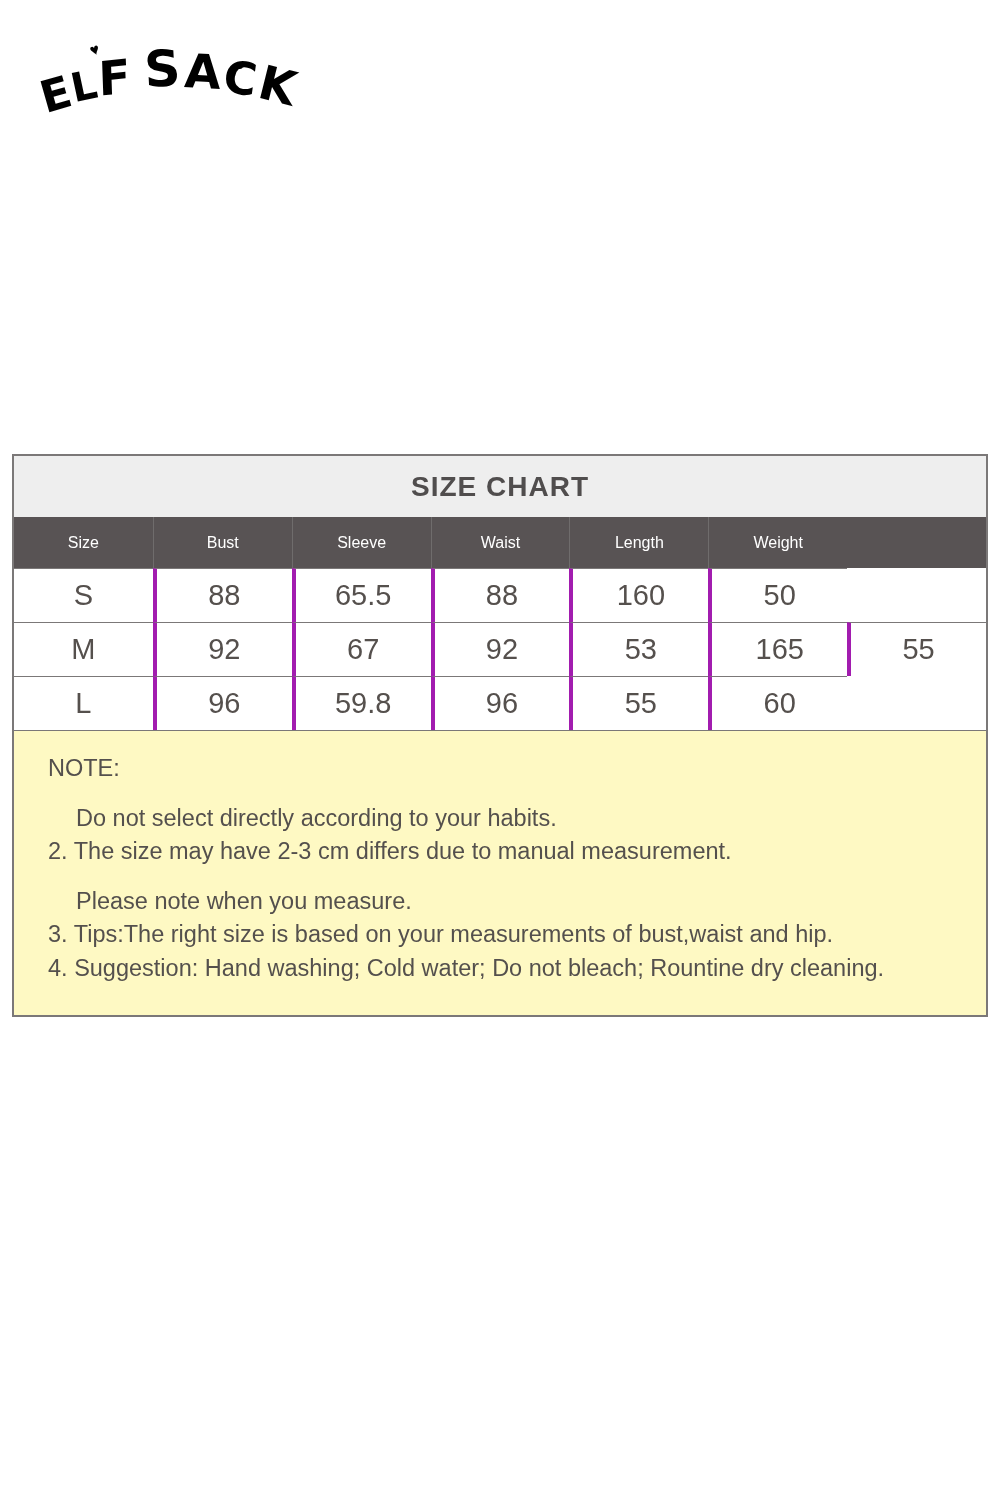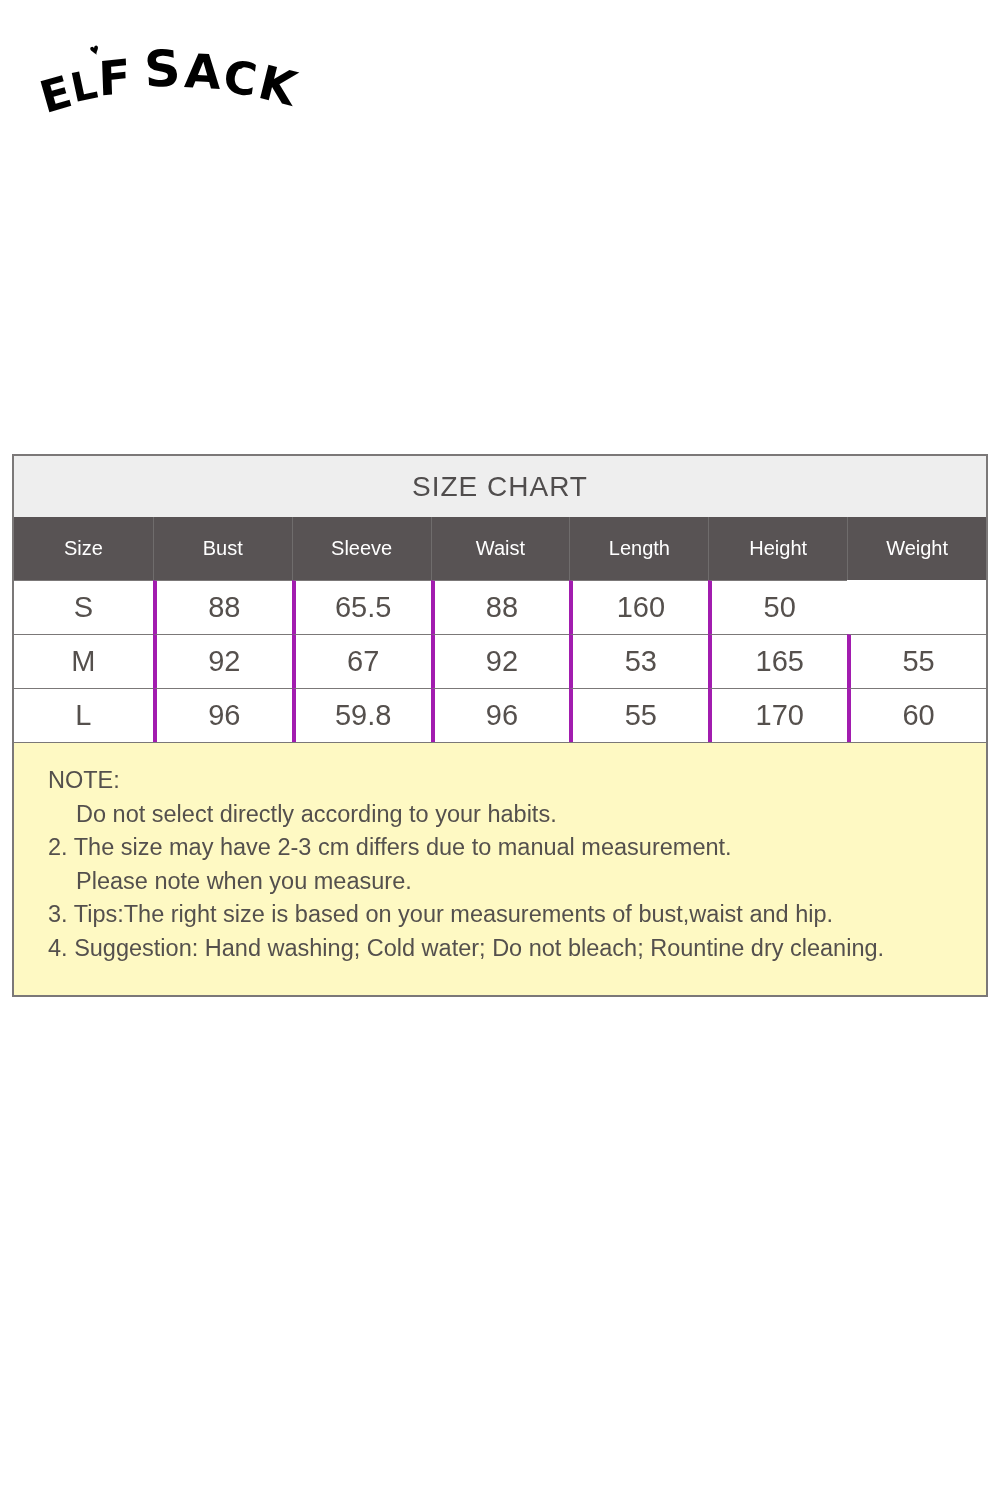--- a/index.html
+++ b/index.html
@@ -49,34 +49,34 @@
   .chart-box {
     position:absolute; left:12px; top:454px;
     width:976px;
     border:2px solid #7b7878;
     background:#ffffff;
   }
   .title-band {
     height:61px;
     background:#eeeeee;
     display:flex; align-items:center; justify-content:center;
-    font-size:28px; font-weight:normal;
+    font-size:28px; font-weight:bold;
     color:#504d4d;
     letter-spacing:1px;
   }
   .grid-row {
     display:grid;
     grid-template-columns:repeat(7, 1fr);
   }
   .header-row { background:#585354; }
   .header-cell {
-    height:63px;
+    height:51px;
     display:flex; align-items:center; justify-content:center;
     color:#ffffff;
-    font-size:20px;
+    font-size:16px;
     border-left:1px solid #6f6c6c;
   }
   .header-cell:first-child { border-left:none; }
   .data-cell {
     height:54px;
     display:flex; align-items:center; justify-content:center;
     font-size:29px;
     color:#55504d;
     border-left:4px solid #a21caf;
     border-top:1px solid #7b7878;
@@ -87,21 +87,21 @@
 
   
   .note {
     border-top:1px solid #7b7878;
     padding:21px 34px 30px 34px;
     color:#54504d;
     font-size:23.5px;
     line-height:33.5px;
     background:#fef9c3;
   }
-  .note-line.indent { padding-left:28px; }
+  .note-line.indent { padding-left:28px;margin-top:16px; }
 </style>
 </head>
 <body>
 
 <div class="page">
 
   <div class="logo">
     <span class="logo-heart">♥</span>
     <span class="logo-dot"></span>
     <span class="logo-letters">
@@ -118,21 +118,20 @@
   <div class="chart-box">
 
     <div class="title-band">SIZE CHART</div>
 
     <div class="grid-row header-row">
       <div class="header-cell">Size</div>
       <div class="header-cell">Bust</div>
       <div class="header-cell">Sleeve</div>
       <div class="header-cell">Waist</div>
       <div class="header-cell">Length</div>
-      <div class="header-cell">Height</div>
       <div class="header-cell">Weight</div>
     </div>
 
     <div class="grid-row data-row">
       <div class="data-cell">S</div>
       <div class="data-cell">88</div>
       <div class="data-cell">65.5</div>
       <div class="data-cell">88</div>
       <div class="data-cell">160</div>
       <div class="data-cell">50</div>
@@ -147,21 +146,20 @@
       <div class="data-cell">165</div>
       <div class="data-cell">55</div>
     </div>
 
     <div class="grid-row data-row">
       <div class="data-cell">L</div>
       <div class="data-cell">96</div>
       <div class="data-cell">59.8</div>
       <div class="data-cell">96</div>
       <div class="data-cell">55</div>
-      <div class="data-cell">170</div>
       <div class="data-cell">60</div>
     </div>
 
     <div class="note">
       <div class="note-line">NOTE:</div>
       <div class="note-line indent">Do not select directly according to your habits.</div>
       <div class="note-line">2. The size may have 2-3 cm differs due to manual measurement.</div>
       <div class="note-line indent">Please note when you measure.</div>
       <div class="note-line">3. Tips:The right size is based on your measurements of bust,waist and hip.</div>
       <div class="note-line">4. Suggestion: Hand washing; Cold water; Do not bleach; Rountine dry cleaning.</div>

